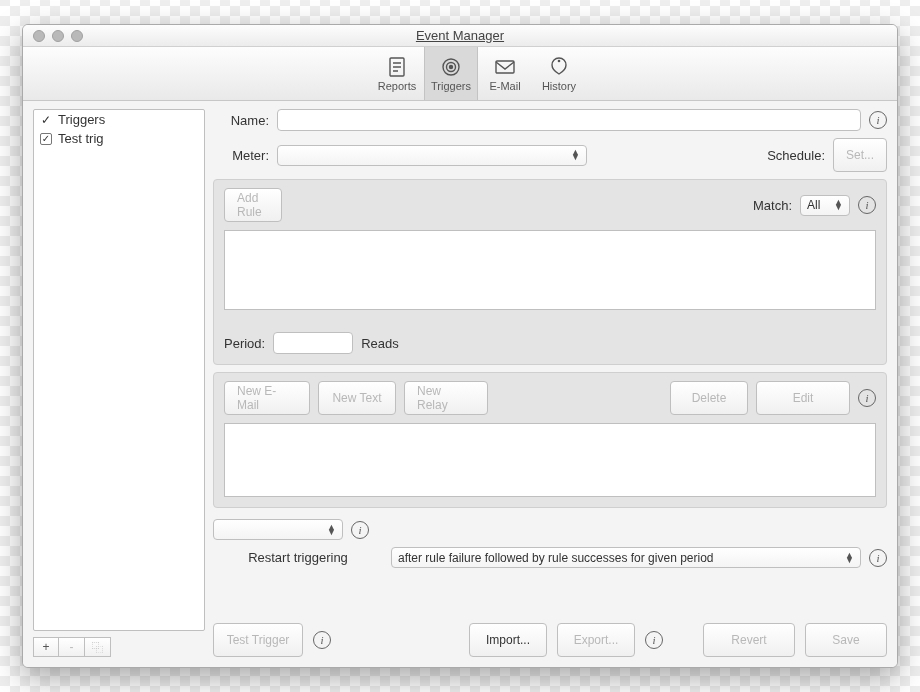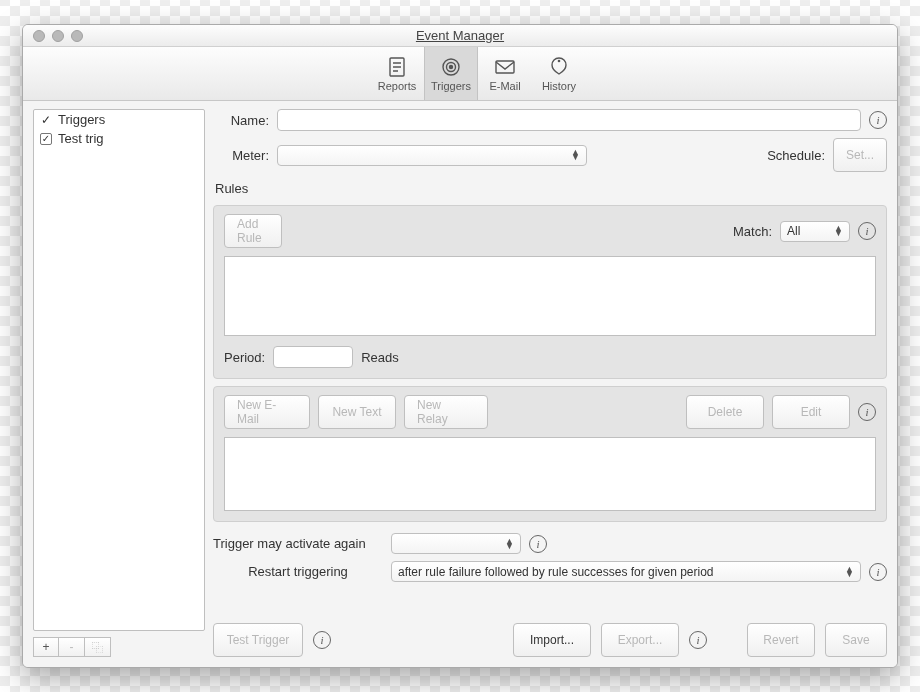--- a/index.html
+++ b/index.html
@@ -162,58 +162,56 @@
           <span class="chev">
               <span>▲</span>
               <span>▼</span>
             </span>
         </div>
         <div class="spacer"></div>
         <span class="lbl">Schedule:</span>
         <div class="btn disabled" style="width:54px">Set...</div>
       </div>
 
-      <div class="group-title">Rules</div>
       <div class="group">
         <div class="row">
           <div class="btn disabled" style="width:58px">Add Rule</div>
           <div class="spacer"></div>
           <span class="lbl">Match:</span>
-          <div class="popup" style="width:70px">
+          <div class="popup" style="width:50px">
             <span>All</span>
             <span class="chev">
                 <span>▲</span>
                 <span>▼</span>
               </span>
           </div>
           <span class="info">i</span>
         </div>
         <div class="inner-list"></div>
-        <div class="row" style="margin-top:10px">
+        <div class="row" style="margin-top:22px">
           <span class="lbl">Period:</span>
           <input class="txt-input" style="width: 80px;" value="">
           <span class="lbl">Reads</span>
         </div>
       </div>
 
       <div class="group">
         <div class="row">
           <div class="btn disabled" style="width:86px">New E-Mail</div>
           <div class="btn disabled" style="width:78px">New Text</div>
           <div class="btn disabled" style="width:84px">New Relay</div>
           <div class="spacer"></div>
           <div class="btn disabled" style="width:78px">Delete</div>
-          <div class="btn disabled" style="width:78px">Edit</div>
+          <div class="btn disabled" style="width:94px">Edit</div>
           <span class="info">i</span>
         </div>
         <div class="inner-list actions-inner-list"></div>
       </div>
 
       <div class="row" style="margin-top:4px">
-        <span class="lbl" style="width:170px;text-align:left">Trigger may activate again</span>
         <div class="popup" style="width:130px">
           <span></span>
           <span class="chev">
               <span>▲</span>
               <span>▼</span>
             </span>
         </div>
         <span class="info">i</span>
       </div>
 
@@ -230,19 +228,19 @@
       </div>
 
       <div class="footer-row">
         <div class="btn disabled" style="width:90px">Test Trigger</div>
         <span class="info">i</span>
         <div class="spacer"></div>
         <div class="btn" style="width:78px">Import...</div>
         <div class="btn disabled" style="width:78px">Export...</div>
         <span class="info">i</span>
         <div style="width:20px"></div>
-        <div class="btn disabled" style="width:68px">Revert</div>
-        <div class="btn disabled" style="width:62px">Save</div>
+        <div class="btn disabled" style="width:92px">Revert</div>
+        <div class="btn disabled" style="width:82px">Save</div>
       </div>
 
     </div>
   </div>
 </div>
 
 </body></html>

